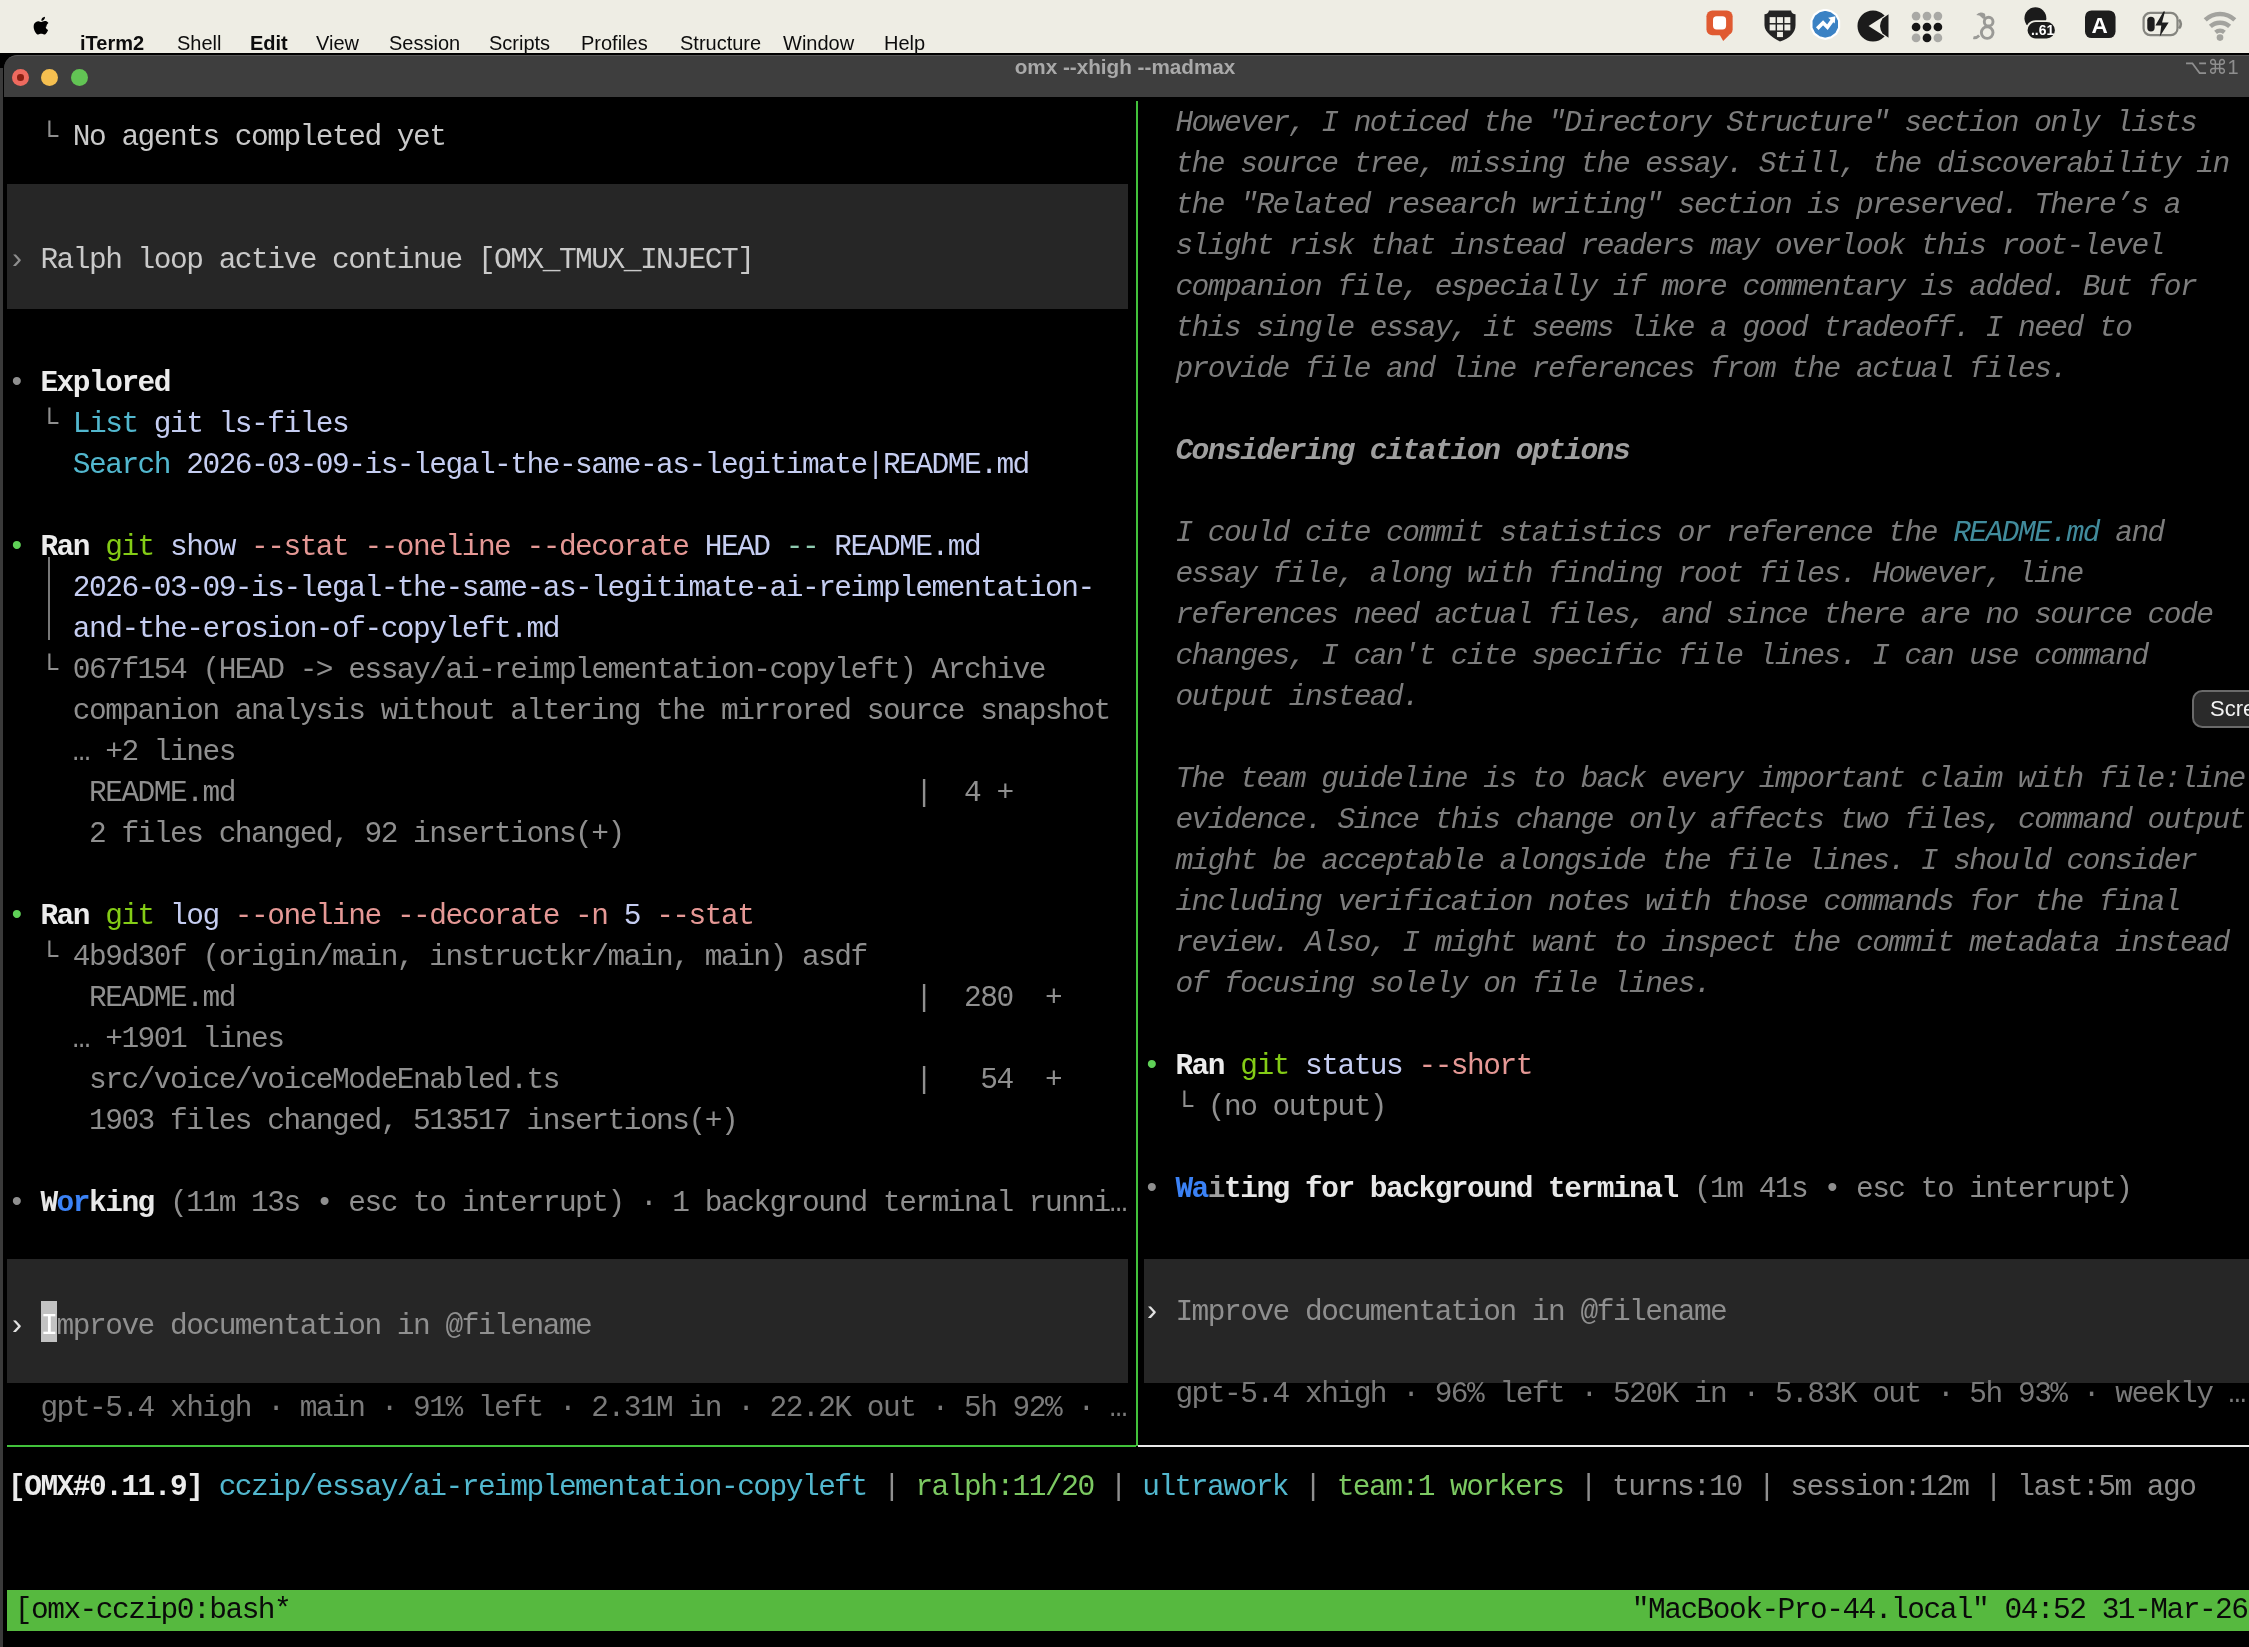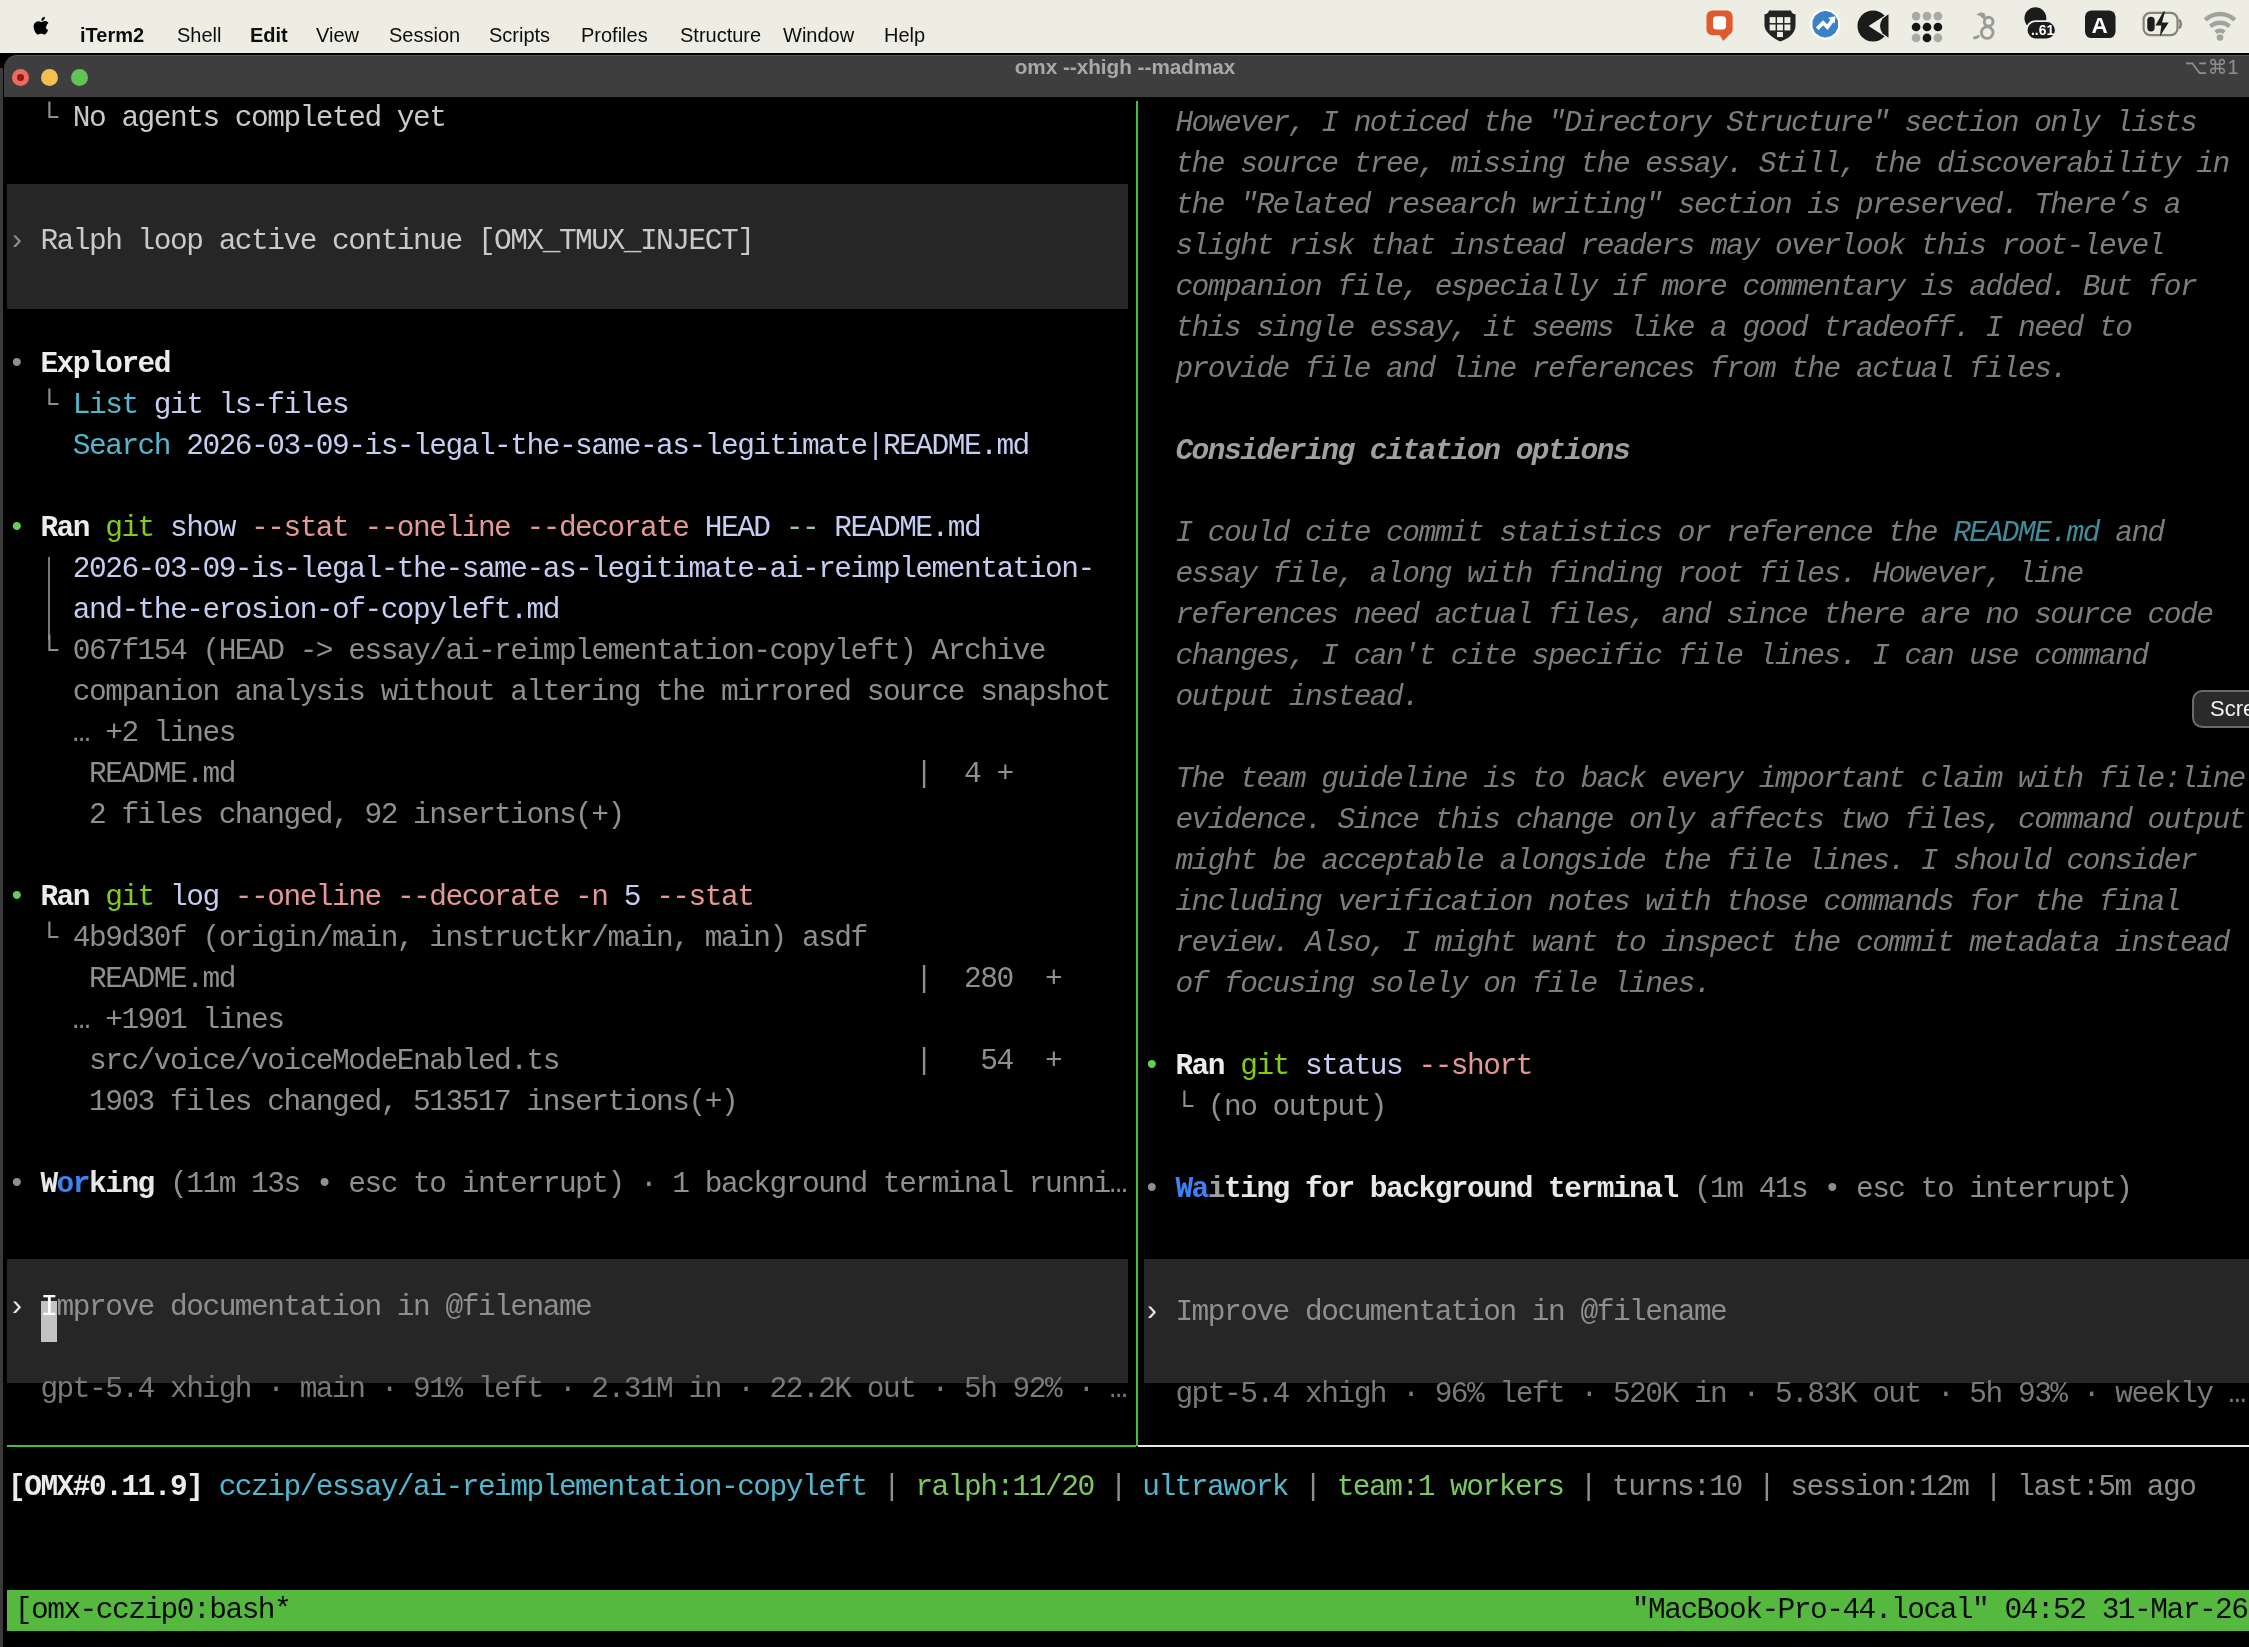--- a/index.html
+++ b/index.html
@@ -1,29 +1,29 @@
 <!DOCTYPE html>
 <html style="font-size:11.8px"><head><meta charset="utf-8">
 <style>
 * { margin:0; padding:0; box-sizing:border-box; }
 html,body { width:2250px; height:1648px; background:#000; overflow:hidden; }
 #menubar { position:absolute; left:0; top:0; width:2250px; height:53px; background:#eeede4; }
-.mi { position:absolute; top:8px; height:53px; line-height:55px; font-family:"Liberation Sans",sans-serif;
+.mi { position:absolute; top:16px; height:53px; line-height:55px; font-family:"Liberation Sans",sans-serif;
       font-size:20px; color:#0d0d0d; white-space:nowrap;text-align:center; }
 #titlebar { position:absolute; left:4.4px; top:55px; width:2246px; height:42px; background:#3e3e3e;
    border-top:1.5px solid #595959; border-radius:13.3px 0 0 0; }
 #winleft { position:absolute; left:0px; top:68px; width:3px; height:1580px; background:#3a3a3a; }
 .tl { position:absolute; top:69px; width:17px; height:17px; border-radius:50%; }
 #title { position:absolute; top:55px; left:0; width:2250px; height:42px; text-align:center; line-height:42px;
    color:#a9a9a9; font:700 20.7px "Liberation Sans",sans-serif; }
 #hotkey { position:absolute; top:55px; right:10.3px; height:42px; line-height:42px; color:#8f8f8f;
    font:400 20px "Liberation Sans",sans-serif; }
 pre { font-family:"Liberation Mono",monospace; font-size:29.5px; line-height:41px; letter-spacing:-1.5px;
    color:#8f8f8f; position:absolute; white-space:pre; }
-#lp { left:8px; top:98px; }
+#lp { left:8px; top:117px; }
 #rp { left:1143px; top:103px; }
 .wb { color:#ececec; font-weight:700; }
 .wt { color:#e2e2e2; }
 .pe { color:#c5cdf1; }
 .bl { color:#84cc16; }
 .cy { color:#52b7ce; }
 .sa { color:#e59895; }
 .mint { color:#8fcbb0; }
 .gb { color:#5fd157; }
 .dg { color:#8e8e8e; }

